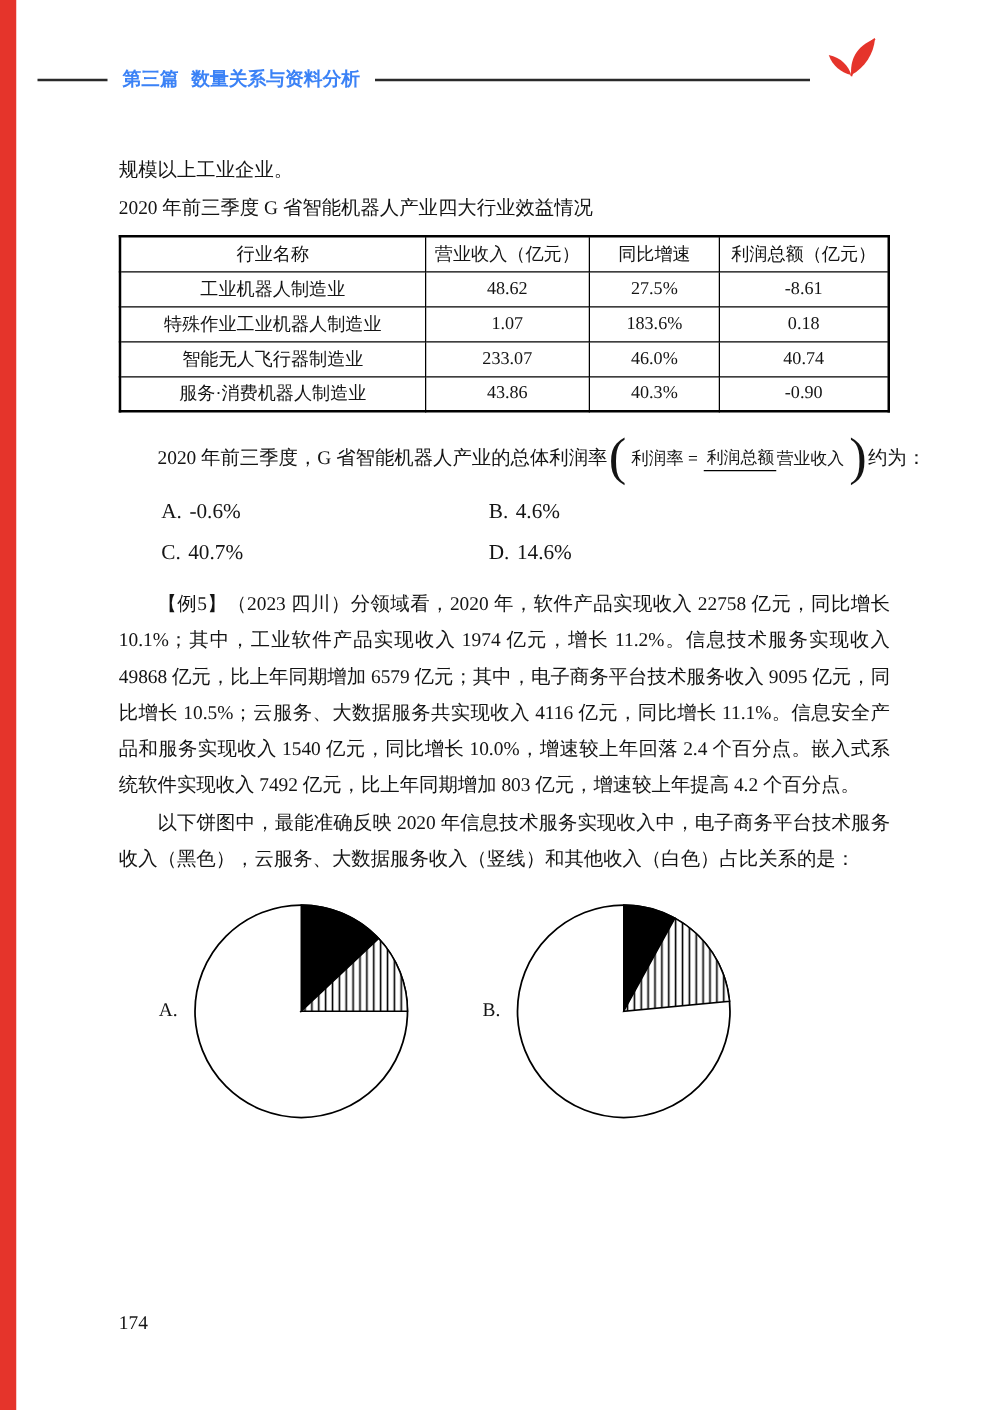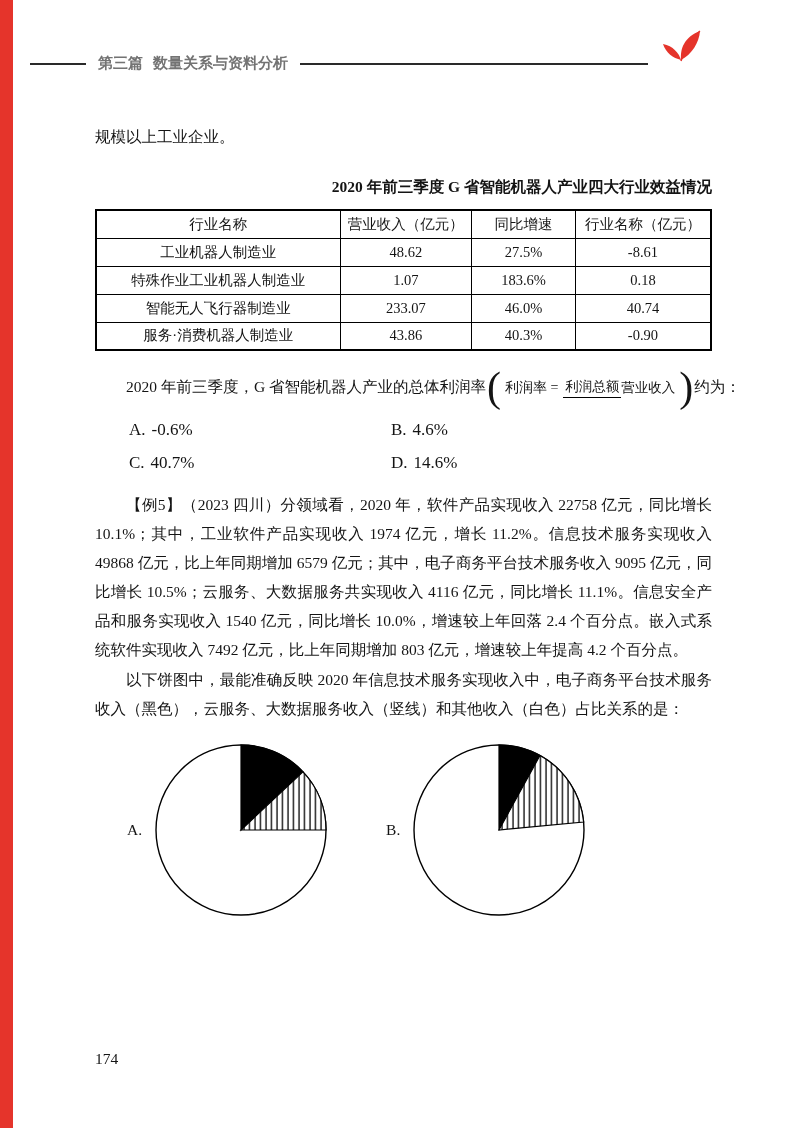--- a/index.html
+++ b/index.html
@@ -18,35 +18,35 @@
     background: #e5342b;
   }
 
   .header {
     position: absolute; top: 54px; left: 30px; width: 618px;
     display: flex; align-items: center;
   }
   .rule { height: 2px; background: #2a2a2a; }
   .rule-left { width: 56px; }
   .rule-right { flex: 1; }
-  .header-text { white-space: nowrap; margin: 0 12px; color: #737373; font-weight: bold; font-size: 15px; }
+  .header-text { white-space: nowrap; margin: 0 12px; color: #3b82f6; font-weight: bold; font-size: 15px; }
   .header-text .sec { margin-right: 10px; }
 
   .leaf {
     position: absolute; top: 28px; right: 96px; width: 46px; height: 34px;
   }
 
   .content {
     position: absolute; left: 95px; top: 126px; width: 617px;
   }
 
   .intro { font-size: 15.5px; line-height: 22px; }
 
   .table-title {
-    margin-top: 29px; text-align: right; font-weight: bold; font-size: 15.5px;
+    margin-top: 8px; text-align: left; font-weight: normal; font-size: 15.5px;
   }
 
   table.data-table {
     margin-top: 11px; width: 100%;
     border-collapse: collapse; border: 2px solid #000;
     font-size: 14.5px;
   }
   table.data-table th, table.data-table td {
     border: 1px solid #000; text-align: center; vertical-align: middle;
     height: 28px; padding: 2px 4px; font-weight: normal;
@@ -123,21 +123,21 @@
         <col style="width:245px">
           <col style="width:132px">
           <col style="width:104px">
           <col style="width:136px">
       </colgroup>
       <thead>
         <tr>
           <th>行业名称</th>
           <th>营业收入（亿元）</th>
           <th>同比增速</th>
-          <th>行业名称（亿元）</th>
+          <th>利润总额（亿元）</th>
         </tr>
       </thead>
       <tbody>
         <tr>
           <td>工业机器人制造业</td>
           <td>48.62</td>
           <td>27.5%</td>
           <td>-8.61</td>
         </tr>
         <tr>

